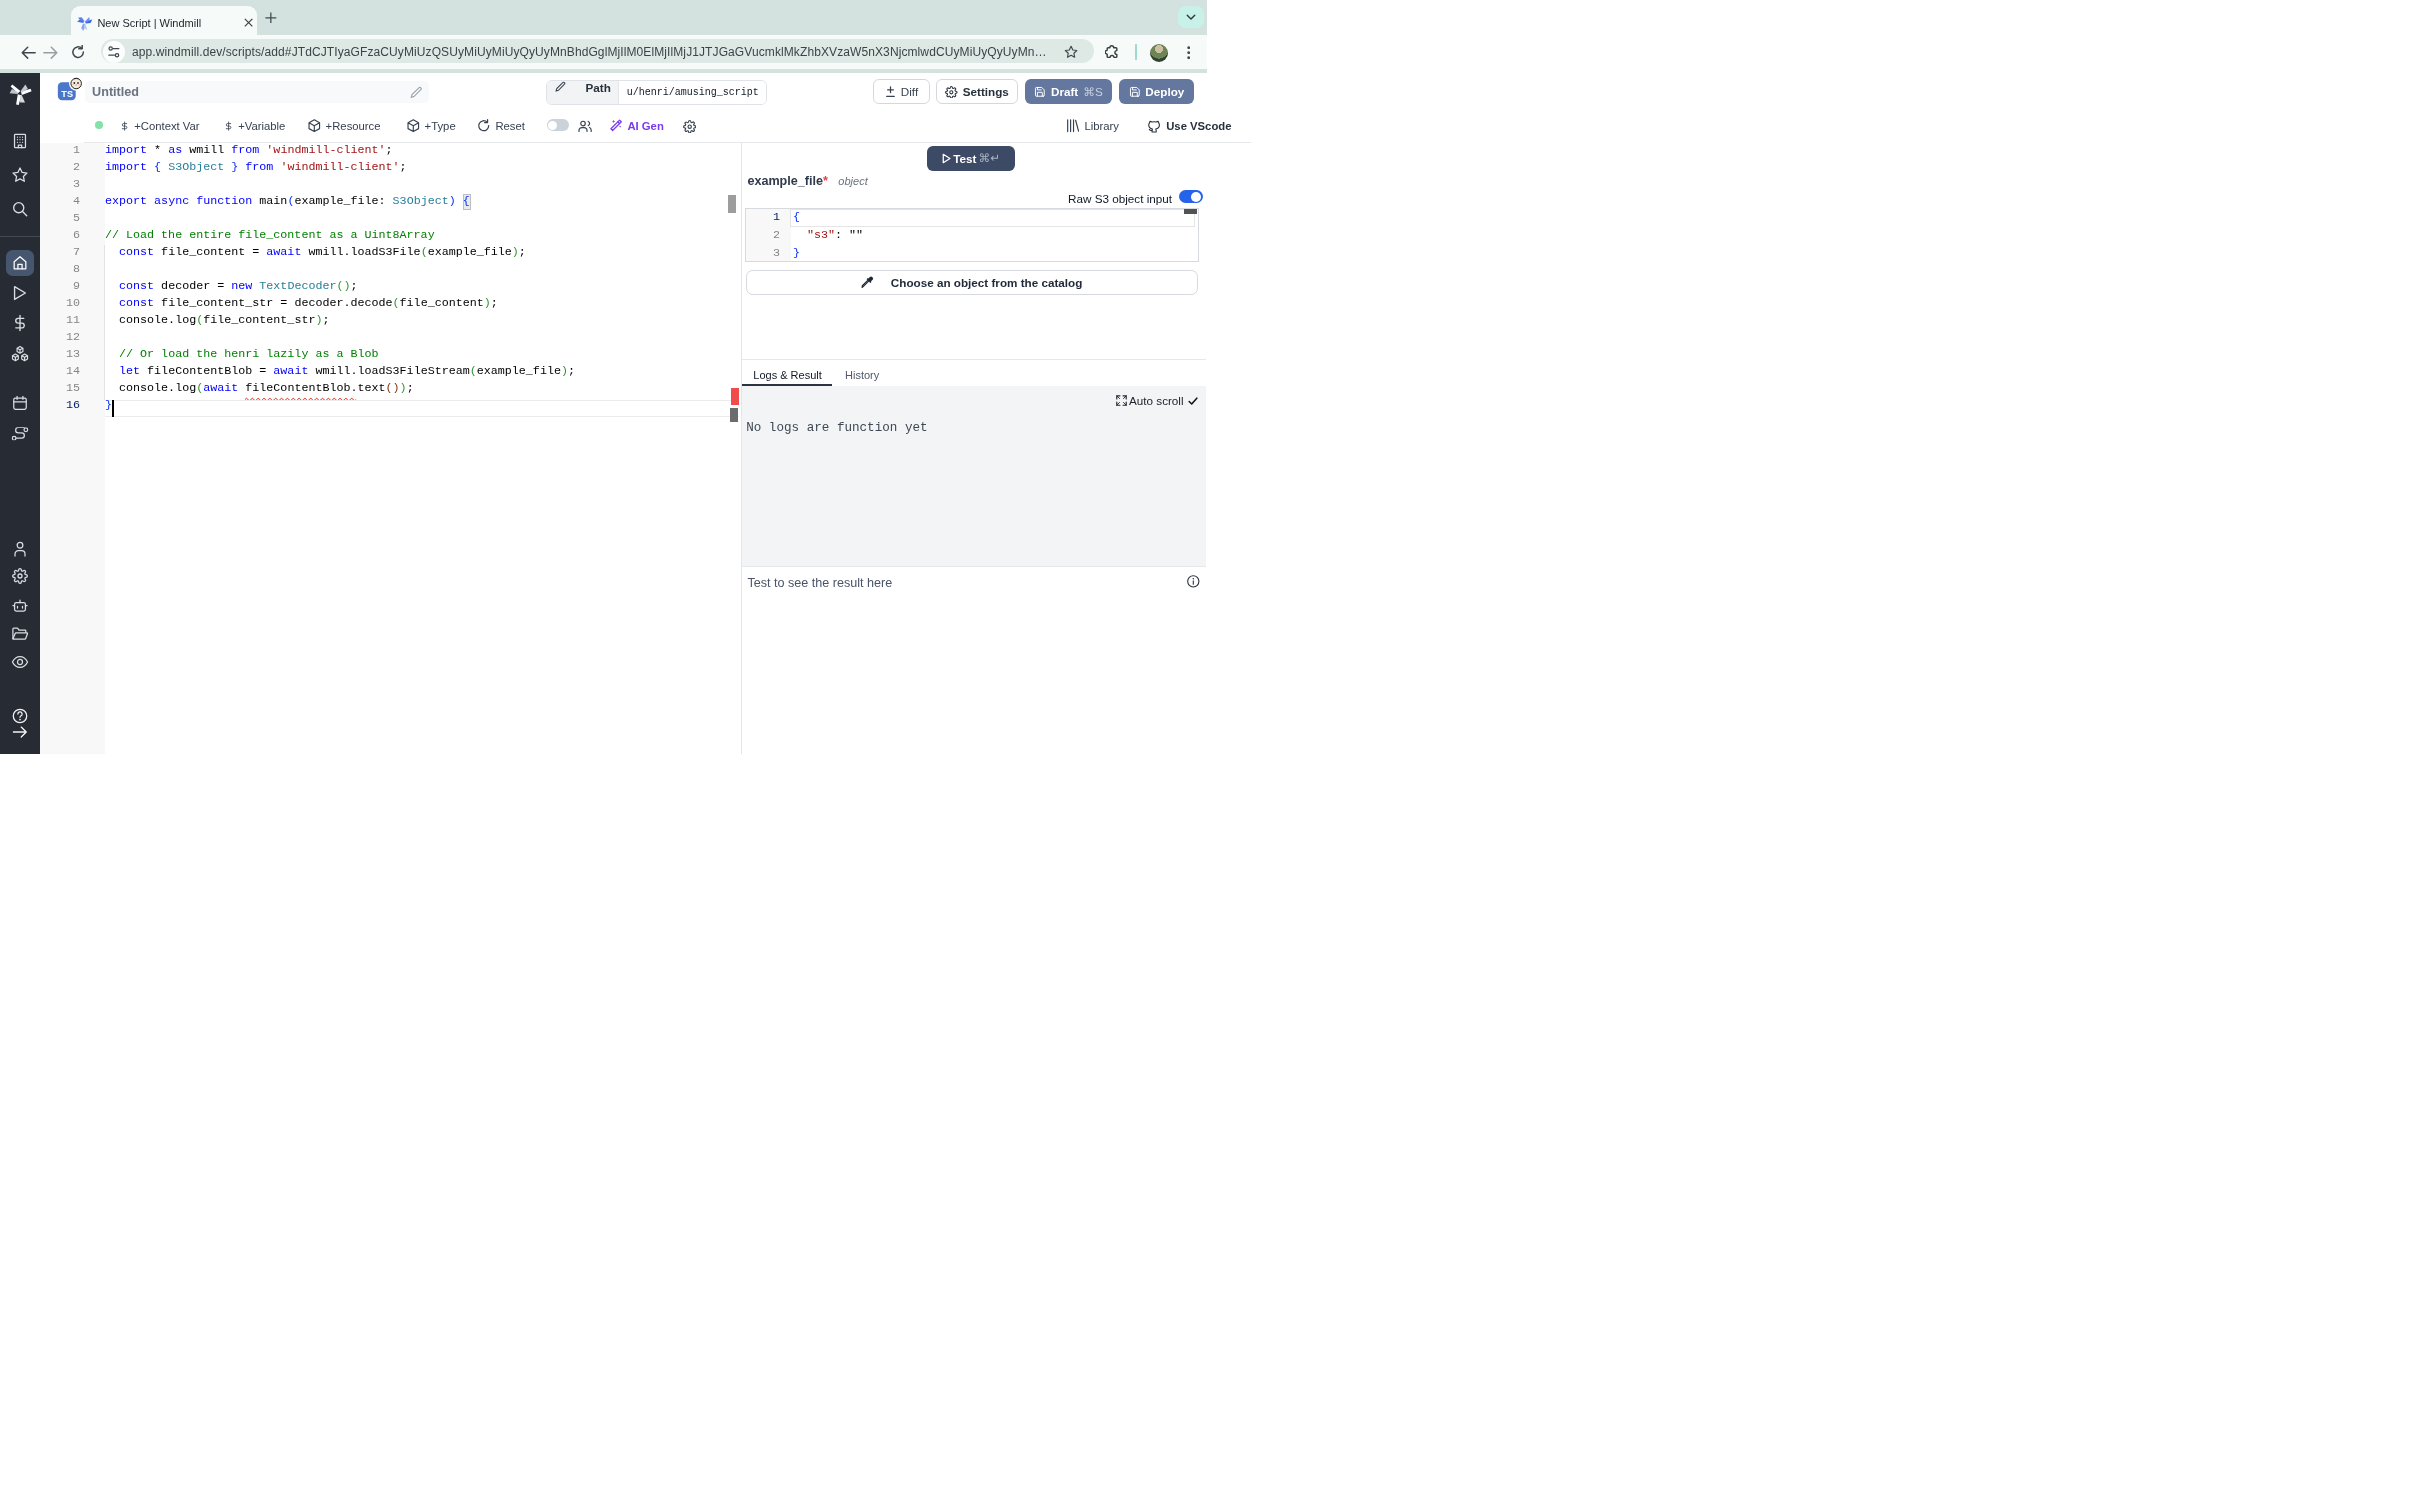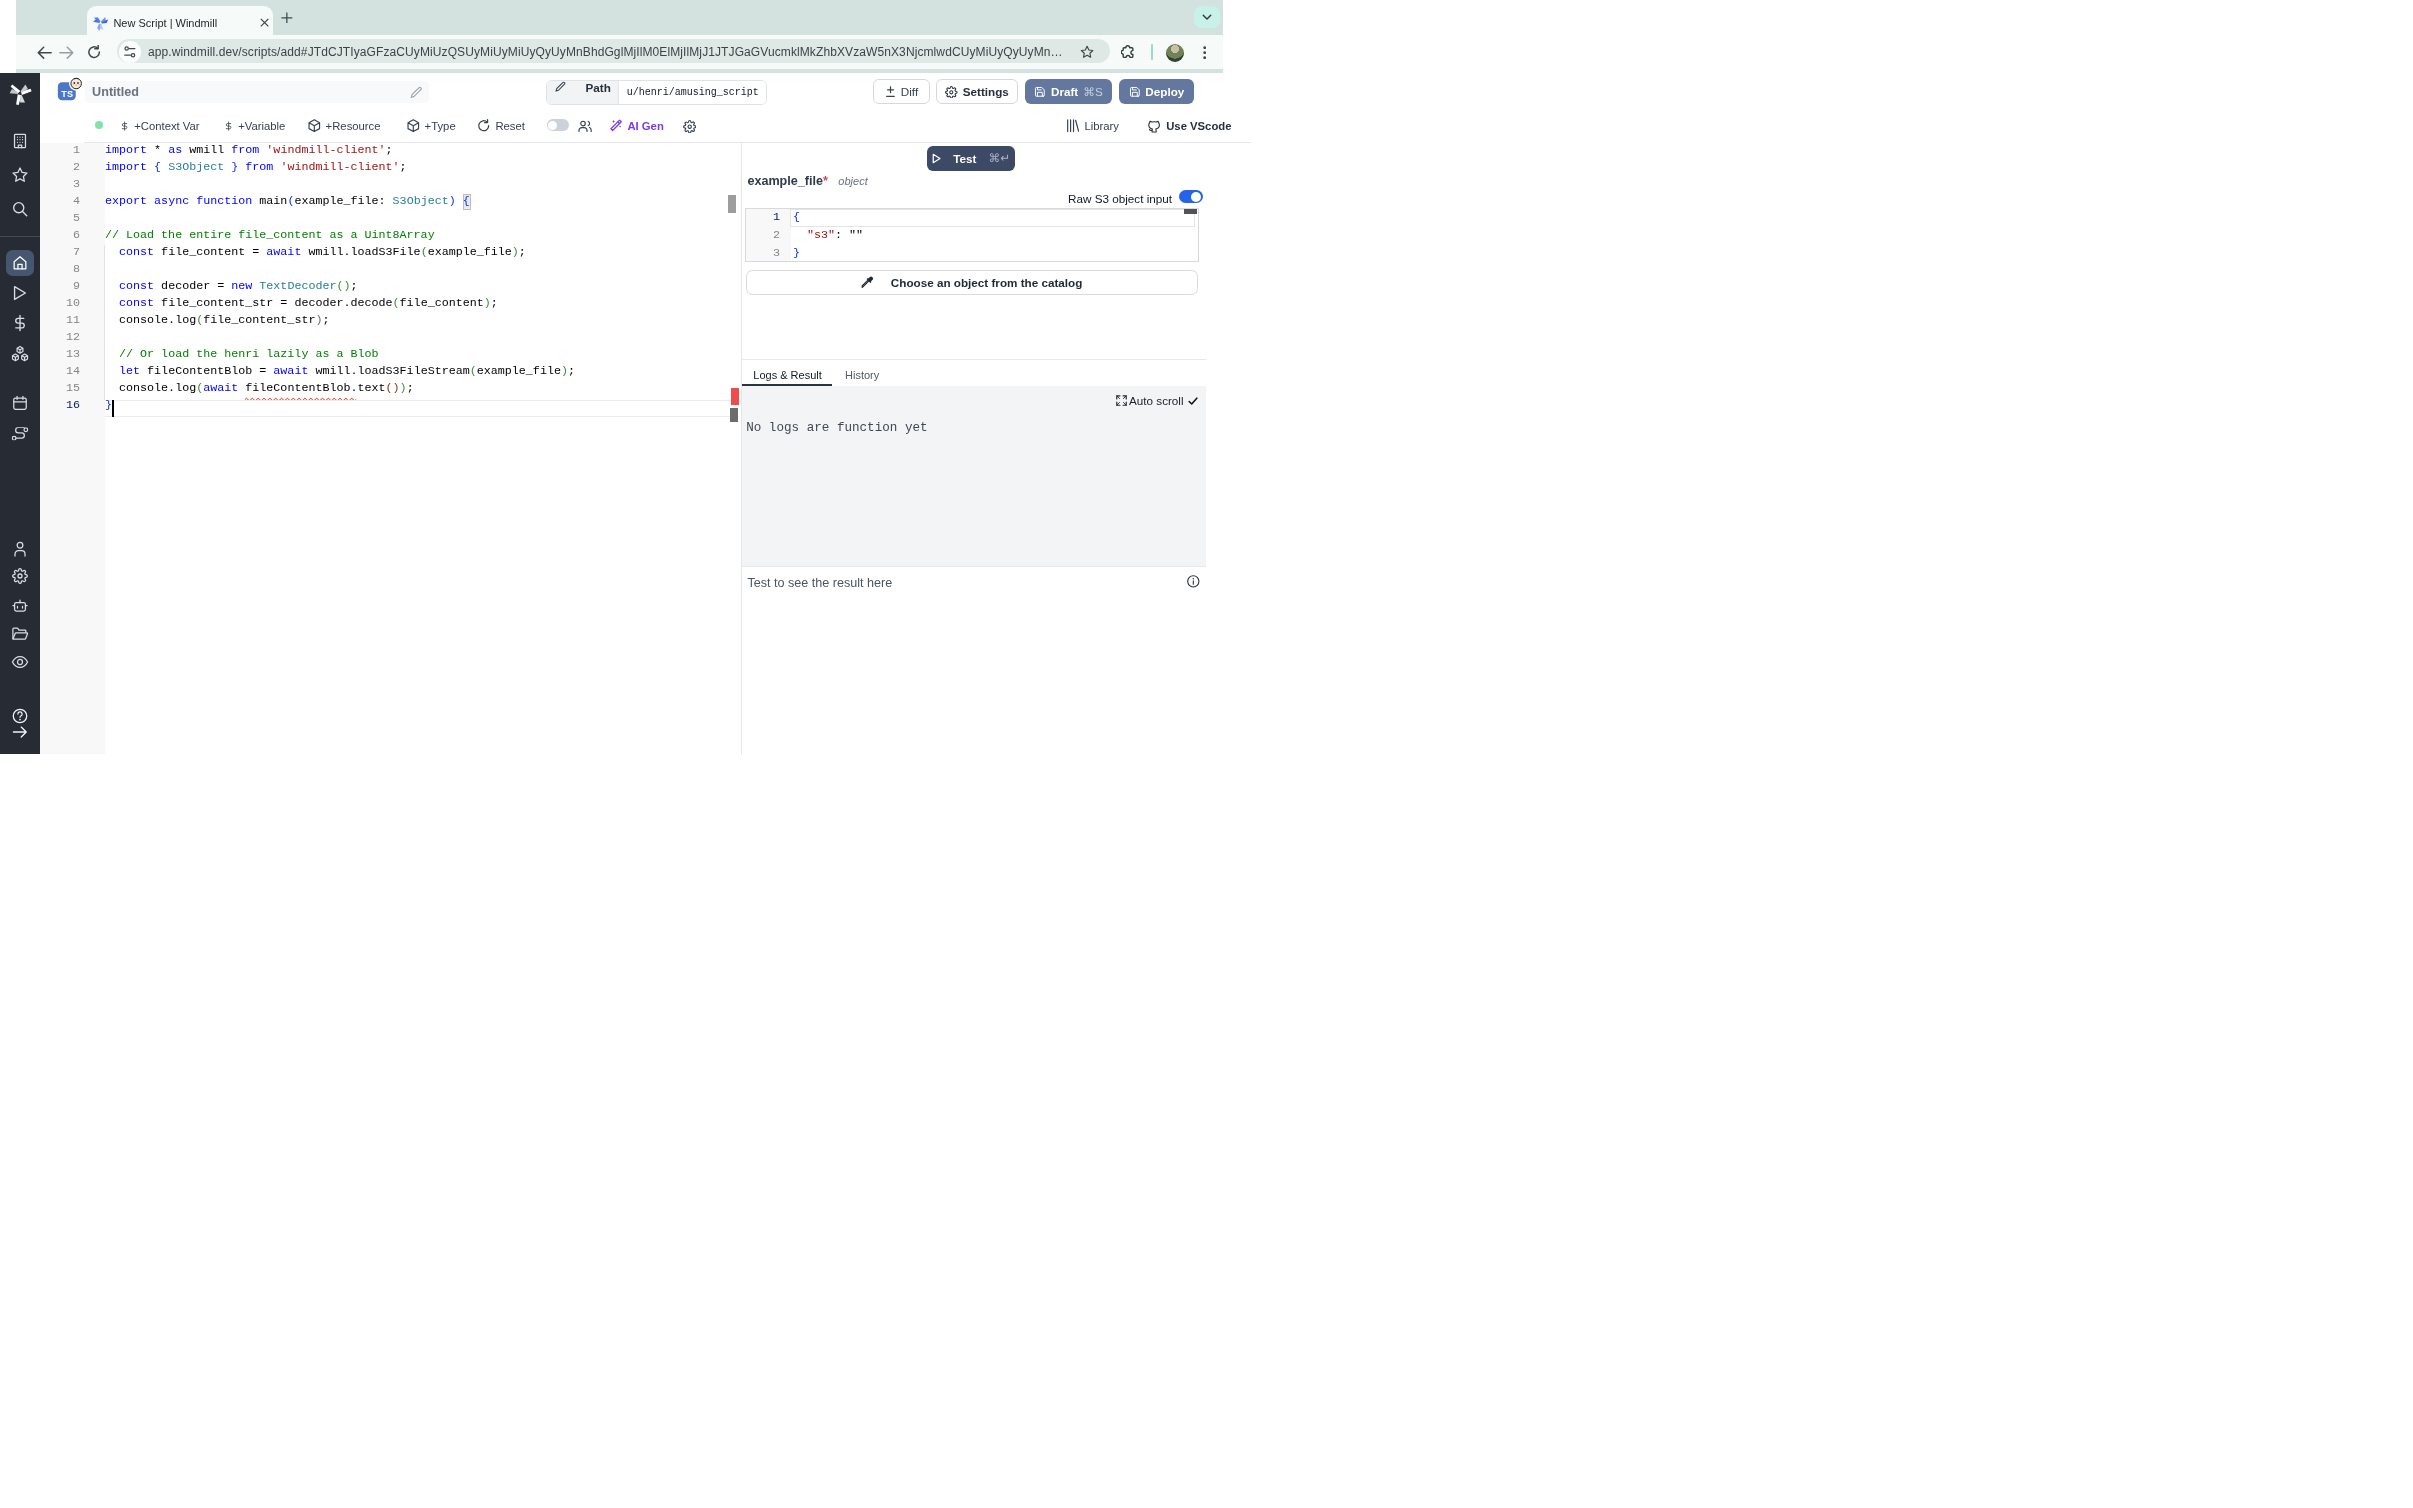--- a/index.html
+++ b/index.html
@@ -1,21 +1,21 @@
 <!DOCTYPE html>
 <html style="font-size:13.4px"><head>
 <meta charset="utf-8">
 <style>
 * { margin:0; padding:0; box-sizing:border-box; }
 html,body { width:1207px; height:754px; overflow:hidden; background:#fff;
   font-family:"Liberation Sans", sans-serif; }
 svg { display:block; }
 
 
-#chrome { position:absolute; left:0; top:0; width:1207px; height:73px; background:#d3e2de;margin-left:16px; }
+#chrome { position:absolute; left:0; top:0; width:1207px; height:73px; background:#d3e2de; }
 #tab { position:absolute; left:71px; top:5.9px; width:186px; height:29px; background:#f6faf8; border-radius:9.2px 9.2px 0 0; }
 #tabtitle { position:absolute; left:26.4px; top:11px; font-size:11px; color:#24292e; }
 #chromebar { position:absolute; left:0; top:35px; width:1207px; height:34px; background:#f6faf8; }
 #urlfield { position:absolute; left:101px; top:39px; width:993px; height:24px; background:#dee9e5; border-radius:12.6px; }
 #sitecirc { position:absolute; left:103px; top:41px; width:22px; height:22px; border-radius:11px; background:#fcfefd; }
 #urltext { position:absolute; left:132px; top:45px; font-size:12px; color:#3d4347; letter-spacing:0.1px; white-space:nowrap; width:918px; overflow:hidden; text-overflow:ellipsis; }
 #chevbtn { position:absolute; left:1178px; top:5.9px; width:26px; height:22.6px; border-radius:7.5px; background:#c8f1e9; }
 
 
 #sidebar { position:absolute; left:0; top:73px; width:40px; height:681px; background:#272c34; }
@@ -38,21 +38,21 @@
 #gutter { position:absolute; left:0; top:0; width:65px; height:611px; background:#f8f8f8; }
 .code { font-family:"Liberation Mono", monospace; font-size:11.7px; line-height:17px; white-space:pre; }
 #linenos { position:absolute; left:0; top:-0.8px; width:40px; text-align:right; color:#868686; }
 #lines { position:absolute; left:65px; top:-0.8px; color:#000; }
 .k { color:#0000ff; } .s { color:#a31515; } .c { color:#008000; } .t { color:#267f99;margin-top:35px; }
 .b1 { color:#0431fa; } .b2 { color:#319331; } .b3 { color:#7b3814; }
 
 
 #rpanel { position:absolute; left:741px; top:143px; width:466px; height:611px; background:#fff; border-left:1.7px solid #e3e5e9; }
 #testbtn { position:absolute; left:185px; top:2.9px; width:88px; height:25px; background:#3d4a66; border-radius:5.9px;
-  display:flex; align-items:center; justify-content:center; gap:12px;text-align:center; }
+  display:flex; align-items:center; justify-content:center; gap:2px;text-align:center; }
 #jsonbox { position:absolute; left:2.9px; top:65px; width:454px; height:54px; border:0.8px solid #d6dade; background:#fff; }
 #jgutter { position:absolute; left:0; top:0; width:45px; height:52px; background:#f8f8f8; }
 #choosebtn { position:absolute; left:3.8px; top:127px; width:452px; height:25px; border:0.8px solid #d6dade; border-radius:6.7px;
   display:flex; align-items:center; justify-content:center; gap:17px; font-size:11.7px; font-weight:600; color:#1f2937; background:#fff; }
 #grayarea { position:absolute; left:0; top:243px; width:464px; height:180px; background:#f3f4f6; }
 </style>
 </head>
 <body>
 
 <div id="chrome">

